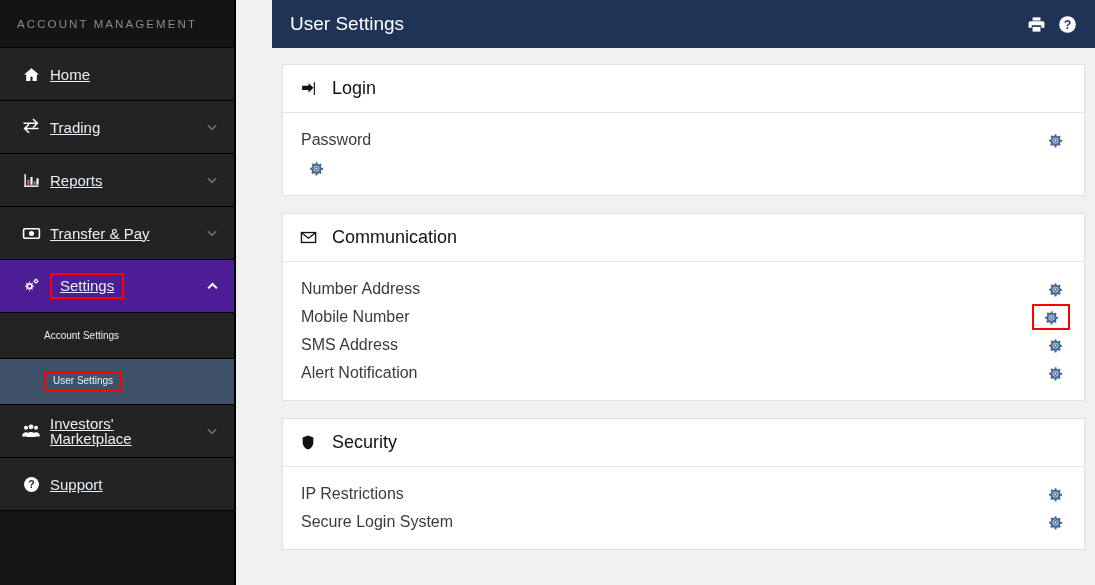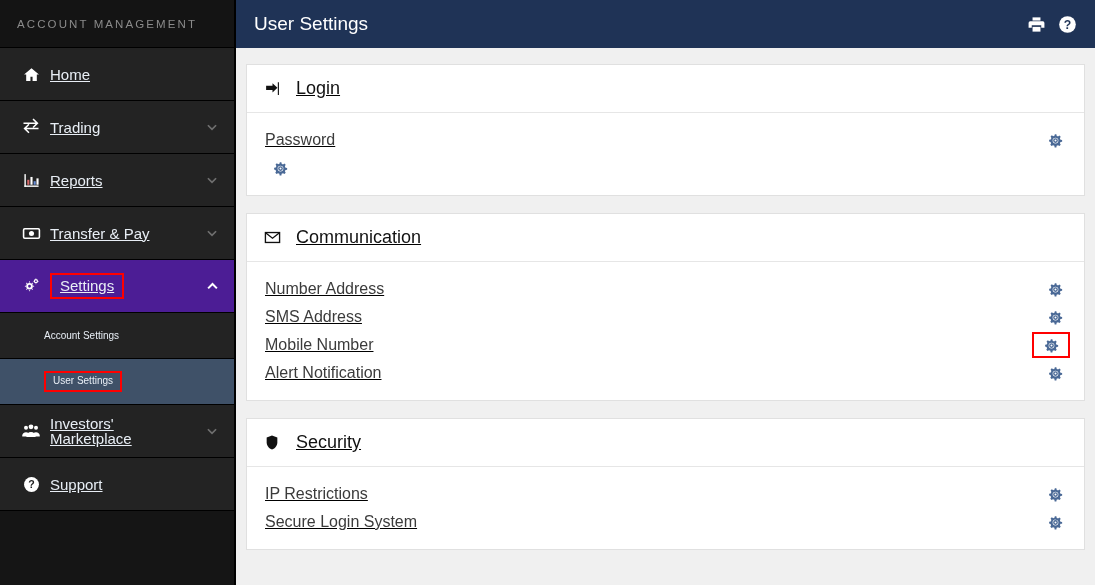--- a/index.html
+++ b/index.html
@@ -9,20 +9,21 @@
     height: 585px;
     overflow: hidden;
     font-family: "Liberation Sans", sans-serif;
     background: #f0f0f0;
   }
 
   .app {
     display: flex;
     width: 1095px;
     height: 585px;
+    gap: 36px;
   }
 
   
   .sidebar {
     width: 236px;
     min-width: 236px;
     height: 585px;
     background: #1c1c1c;
     border-right: 2px solid #000;
     display: flex;
@@ -154,21 +155,20 @@
     color: #ffffff;
     display: flex;
     align-items: center;
     cursor: pointer;
   }
 
   .content {
     flex: 1;
     padding: 16px 10px 0 10px;
     overflow: hidden;
-    text-decoration: underline;
   }
 
   .card {
     background: #ffffff;
     border: 1px solid #e0e0e0;
     margin-bottom: 17px;
   }
 
   .card-head {
     height: 48px;
@@ -417,31 +417,31 @@
           <div class="row">
             <span class="row-label">Number Address</span>
             <span class="row-gear">
               <svg width="15" height="15" viewBox="0 0 24 24" fill="currentColor">
                   <path d="M12 8.2a3.8 3.8 0 100 7.6 3.8 3.8 0 000-7.6zm0 2.2a1.6 1.6 0 110 3.2 1.6 1.6 0 010-3.2z"></path>
                   <path d="M10.6 1.8h2.8l.4 2.6 2.2 1 2.3-1.3 2 2-1.3 2.3 1 2.2 2.6.4v2.8l-2.6.4-1 2.2 1.3 2.3-2 2-2.3-1.3-2.2 1-.4 2.6h-2.8l-.4-2.6-2.2-1-2.3 1.3-2-2 1.3-2.3-1-2.2L1.8 13.4v-2.8l2.6-.4 1-2.2L4.1 5.7l2-2 2.3 1.3 2.2-1 .4-2.6zM12 7.4a4.6 4.6 0 100 9.2 4.6 4.6 0 000-9.2z"></path>
                 </svg>
             </span>
           </div>
           <div class="row">
-            <span class="row-label">SMS Address</span>
-            <span class="row-gear">
-              <svg width="15" height="15" viewBox="0 0 24 24" fill="currentColor">
-                  <path d="M12 8.2a3.8 3.8 0 100 7.6 3.8 3.8 0 000-7.6zm0 2.2a1.6 1.6 0 110 3.2 1.6 1.6 0 010-3.2z"></path>
-                  <path d="M10.6 1.8h2.8l.4 2.6 2.2 1 2.3-1.3 2 2-1.3 2.3 1 2.2 2.6.4v2.8l-2.6.4-1 2.2 1.3 2.3-2 2-2.3-1.3-2.2 1-.4 2.6h-2.8l-.4-2.6-2.2-1-2.3 1.3-2-2 1.3-2.3-1-2.2L1.8 13.4v-2.8l2.6-.4 1-2.2L4.1 5.7l2-2 2.3 1.3 2.2-1 .4-2.6zM12 7.4a4.6 4.6 0 100 9.2 4.6 4.6 0 000-9.2z"></path>
-                </svg>
-            </span>
-          </div>
-          <div class="row">
             <span class="row-label">Mobile Number</span>
             <span class="row-gear boxed">
+              <svg width="15" height="15" viewBox="0 0 24 24" fill="currentColor">
+                  <path d="M12 8.2a3.8 3.8 0 100 7.6 3.8 3.8 0 000-7.6zm0 2.2a1.6 1.6 0 110 3.2 1.6 1.6 0 010-3.2z"></path>
+                  <path d="M10.6 1.8h2.8l.4 2.6 2.2 1 2.3-1.3 2 2-1.3 2.3 1 2.2 2.6.4v2.8l-2.6.4-1 2.2 1.3 2.3-2 2-2.3-1.3-2.2 1-.4 2.6h-2.8l-.4-2.6-2.2-1-2.3 1.3-2-2 1.3-2.3-1-2.2L1.8 13.4v-2.8l2.6-.4 1-2.2L4.1 5.7l2-2 2.3 1.3 2.2-1 .4-2.6zM12 7.4a4.6 4.6 0 100 9.2 4.6 4.6 0 000-9.2z"></path>
+                </svg>
+            </span>
+          </div>
+          <div class="row">
+            <span class="row-label">SMS Address</span>
+            <span class="row-gear">
               <svg width="15" height="15" viewBox="0 0 24 24" fill="currentColor">
                   <path d="M12 8.2a3.8 3.8 0 100 7.6 3.8 3.8 0 000-7.6zm0 2.2a1.6 1.6 0 110 3.2 1.6 1.6 0 010-3.2z"></path>
                   <path d="M10.6 1.8h2.8l.4 2.6 2.2 1 2.3-1.3 2 2-1.3 2.3 1 2.2 2.6.4v2.8l-2.6.4-1 2.2 1.3 2.3-2 2-2.3-1.3-2.2 1-.4 2.6h-2.8l-.4-2.6-2.2-1-2.3 1.3-2-2 1.3-2.3-1-2.2L1.8 13.4v-2.8l2.6-.4 1-2.2L4.1 5.7l2-2 2.3 1.3 2.2-1 .4-2.6zM12 7.4a4.6 4.6 0 100 9.2 4.6 4.6 0 000-9.2z"></path>
                 </svg>
             </span>
           </div>
           <div class="row">
             <span class="row-label">Alert Notification</span>
             <span class="row-gear">
               <svg width="15" height="15" viewBox="0 0 24 24" fill="currentColor">

